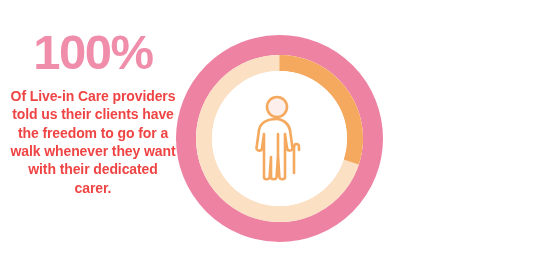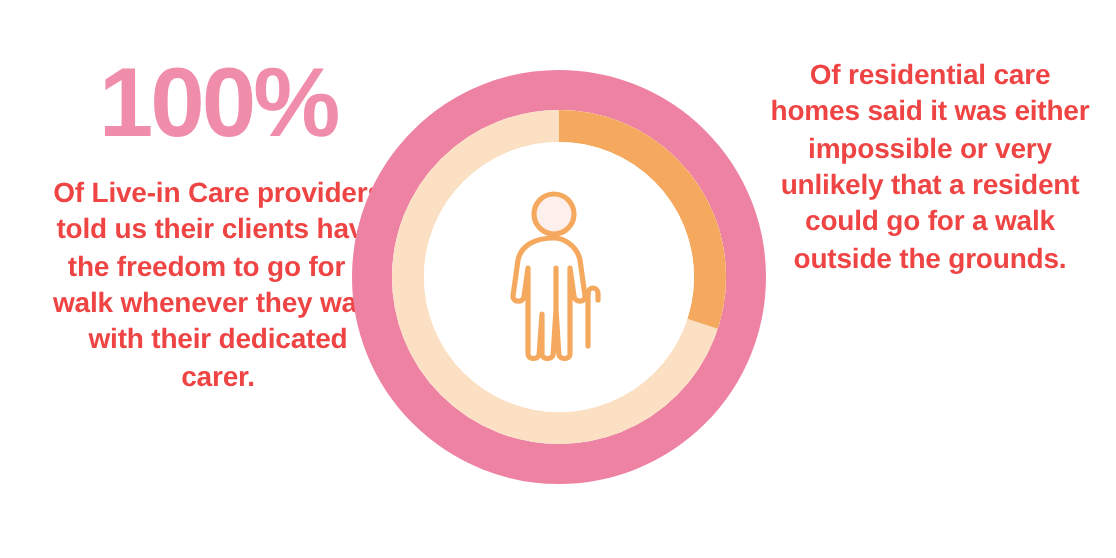--- a/index.html
+++ b/index.html
@@ -24,21 +24,21 @@
     top: 0;
     height: 279px;
     box-sizing: border-box;
     display: flex;
     flex-direction: column;
     align-items: center;
     justify-content: flex-start;
     text-align: center;
   }
   .stat-panel.left {
-    left: 16px;
+    left: 0;
     width: 186px;
     padding: 28px 10px 0 10px;
   }
   .stat-panel.right {
     right: 0;
     width: 186px;
     padding: 28px 8px 0 8px;
   }
 
   .stat-number {
@@ -151,16 +151,15 @@
                    L47 78"></path>
           <path d="M47 52
                    C47 48 52 48 52 52
                    L52 55"></path>
         </g>
       </svg>
     </div>
   </div>
 
   <div class="stat-panel right">
-    <p class="stat-body">Of residential care homes said it was either impossible or very unlikely that a resident could go for a walk outside the grounds.</p>
   </div>
 
 </div>
 
 </body></html>

